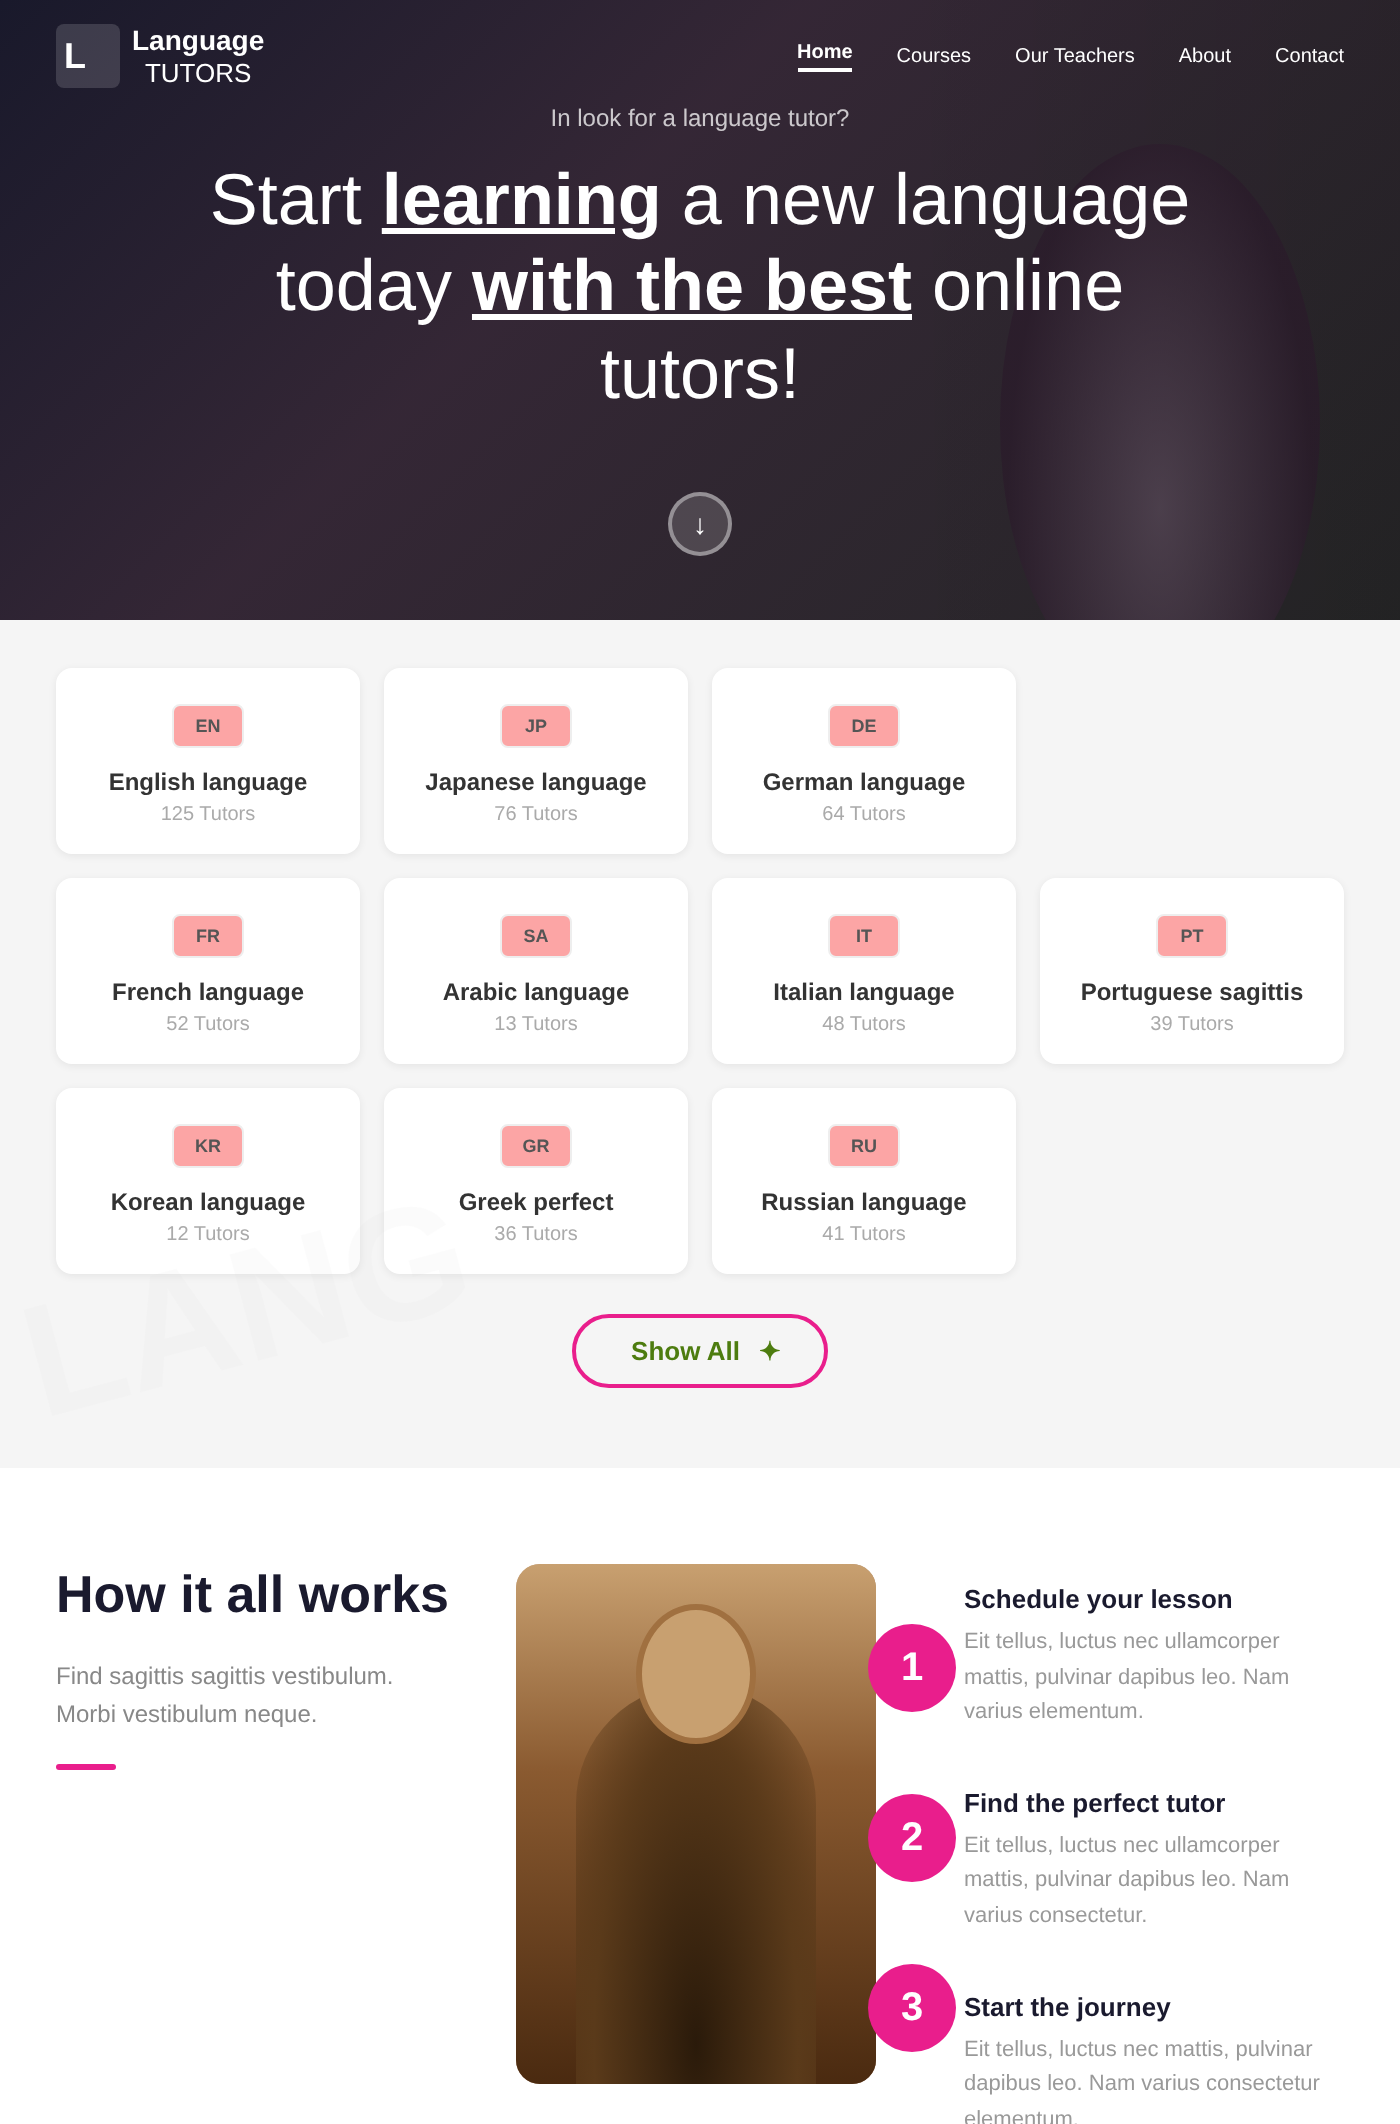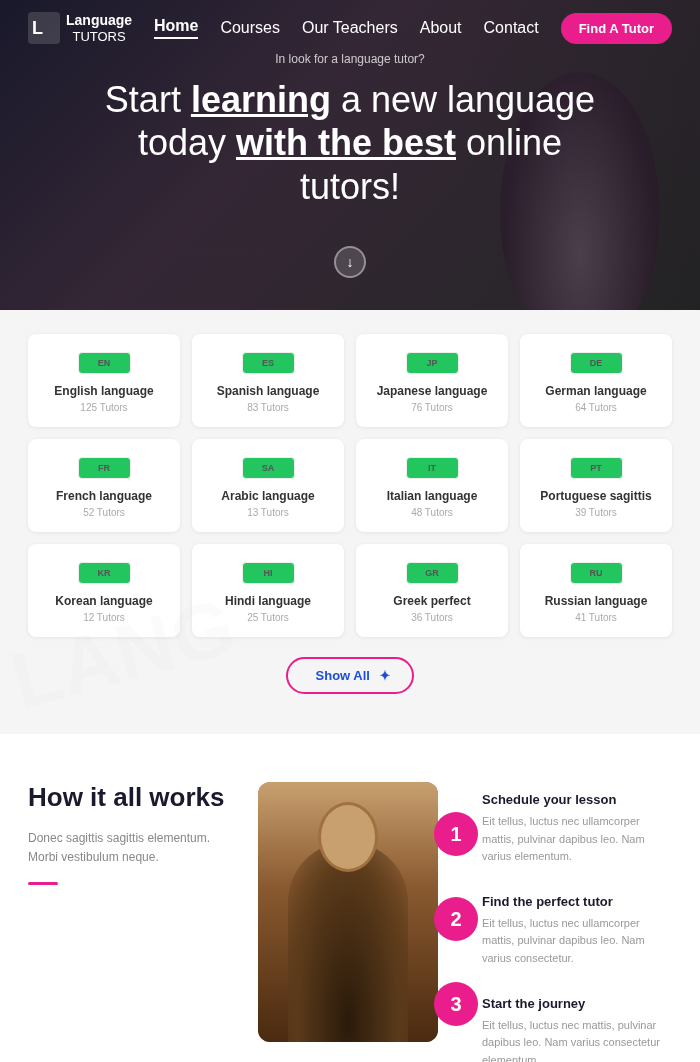--- a/index.html
+++ b/index.html
@@ -10,21 +10,21 @@
       position: absolute; top: 0; left: 0; width: 100%; z-index: 10;
       display: flex; align-items: center; justify-content: space-between;
       padding: 12px 28px;
     }
     .logo { display: flex; align-items: center; gap: 6px; }
     .logo-icon { width: 32px; height: 32px; }
     .logo-text { color: #fff; font-size: 13px; line-height: 1.2; }
     .logo-text strong { display: block; font-weight: 700; font-size: 14px; }
     .nav-links { display: flex; align-items: center; gap: 22px; }
     .nav-links a {
-      color: #fff; text-decoration: none; font-size: 16px; font-weight: 500;
+      color: #fff; text-decoration: none; font-size: 10px; font-weight: 500;
     }
     .nav-links a.active { font-weight: 700; border-bottom: 2px solid #fff; padding-bottom: 2px; }
     .btn-find {
       background: #e91e8c; color: #fff; border: none; border-radius: 20px;
       padding: 8px 18px; font-size: 13px; font-weight: 600; cursor: pointer;
     }
 
     
     .hero {
       position: relative; width: 100%; height: 310px;
@@ -58,38 +58,38 @@
     .cards-grid {
       display: grid; grid-template-columns: repeat(4, 1fr); gap: 12px;
       margin-bottom: 12px;
     }
     .lang-card {
       background: #fff; border-radius: 8px; padding: 18px 12px 14px;
       display: flex; flex-direction: column; align-items: center;
       box-shadow: 0 1px 4px rgba(0,0,0,0.07); cursor: pointer;
     }
     .lang-flag {
-      width: 53px; height: 22px; border-radius: 4px; border: 1px solid #eee;
+      width: 36px; height: 22px; border-radius: 4px; border: 1px solid #eee;
       display: flex; align-items: center; justify-content: center;
       font-size: 9px; font-weight: 700; color: #555; margin-bottom: 10px;
-      background: #22c55e;
+      background: #fca5a5;
     }
     .lang-name { font-size: 12px; font-weight: 600; color: #333; margin-bottom: 4px; text-align: center; }
     .lang-tutors { font-size: 10px; color: #aaa; }
 
     .watermark {
       position: absolute; left: 10px; bottom: 40px;
       opacity: 0.06; font-size: 80px; font-weight: 900; color: #ccc;
       pointer-events: none; transform: rotate(-15deg); line-height: 1;
     }
 
     .show-all-btn {
       display: block; margin: 20px auto 0;
       background: transparent; border: 2px solid #e91e8c;
-      color: #1d4ed8; border-radius: 20px; padding: 9px 22px;
+      color: #4d7c0f; border-radius: 20px; padding: 9px 22px;
       font-size: 13px; font-weight: 600; cursor: pointer;
     }
     .show-all-btn span { margin-left: 6px; }
 
     
     .how-section {
       background: #fff; padding: 48px 28px 48px;
       display: flex; gap: 0; align-items: flex-start;
     }
     .how-left { flex: 0 0 220px; padding-right: 20px; }
@@ -149,41 +149,35 @@
           <strong>Language</strong>
           <span>TUTORS</span>
         </div>
       </div>
       <div class="nav-links">
         <a href="#" class="active">Home</a>
         <a href="#">Courses</a>
         <a href="#">Our Teachers</a>
         <a href="#">About</a>
         <a href="#">Contact</a>
-        <button class="btn-find">Find A Tutor</button>
       </div>
     </nav>
   </section>
 </div>
 
 <section class="cards-section">
   <div class="watermark">LANG</div>
 
   <div class="cards-grid" id="row1">
       <div class="lang-card">
       <div class="lang-flag">EN</div>
       <div class="lang-name">English language</div>
       <div class="lang-tutors">125 Tutors</div>
     </div>
       <div class="lang-card">
-      <div class="lang-flag">ES</div>
-      <div class="lang-name">Spanish language</div>
-      <div class="lang-tutors">83 Tutors</div>
-    </div>
-      <div class="lang-card">
       <div class="lang-flag">JP</div>
       <div class="lang-name">Japanese language</div>
       <div class="lang-tutors">76 Tutors</div>
     </div>
       <div class="lang-card">
       <div class="lang-flag">DE</div>
       <div class="lang-name">German language</div>
       <div class="lang-tutors">64 Tutors</div>
     </div>
     </div>
@@ -209,25 +203,20 @@
       <div class="lang-name">Portuguese sagittis</div>
       <div class="lang-tutors">39 Tutors</div>
     </div>
     </div>
 
   <div class="cards-grid" id="row3">
       <div class="lang-card">
       <div class="lang-flag">KR</div>
       <div class="lang-name">Korean language</div>
       <div class="lang-tutors">12 Tutors</div>
-    </div>
-      <div class="lang-card">
-      <div class="lang-flag">HI</div>
-      <div class="lang-name">Hindi language</div>
-      <div class="lang-tutors">25 Tutors</div>
     </div>
       <div class="lang-card">
       <div class="lang-flag">GR</div>
       <div class="lang-name">Greek perfect</div>
       <div class="lang-tutors">36 Tutors</div>
     </div>
       <div class="lang-card">
       <div class="lang-flag">RU</div>
       <div class="lang-name">Russian language</div>
       <div class="lang-tutors">41 Tutors</div>
@@ -237,21 +226,21 @@
   <div style="text-align:center;">
     <button class="show-all-btn">
       <span>Show All</span><span> ✦</span>
     </button>
   </div>
 </section>
 
 <section class="how-section">
   <div class="how-left">
     <h2 class="how-title">How it all works</h2>
-    <p class="how-desc">Donec sagittis sagittis elementum. Morbi vestibulum neque.</p>
+    <p class="how-desc">Find sagittis sagittis vestibulum. Morbi vestibulum neque.</p>
     <div class="how-divider"></div>
   </div>
 
   <div class="how-image">
     <div class="how-image-inner">
 
       <div style="width:100%;height:100%;background:linear-gradient(180deg,#c8a070 0%,#8a5a30 40%,#4a2a10 100%);position:relative;">
         <div style="position:absolute;bottom:0;left:50%;transform:translateX(-50%);width:120px;height:200px;background:radial-gradient(ellipse at 50% 90%,#2a1a0a 0%,#5a3a1a 60%,transparent 100%);border-radius:60px 60px 0 0;"></div>
         <div style="position:absolute;top:20px;left:50%;transform:translateX(-50%);width:60px;height:70px;background:#c8a070;border-radius:50%;border:3px solid #a07040;"></div>
       </div>

